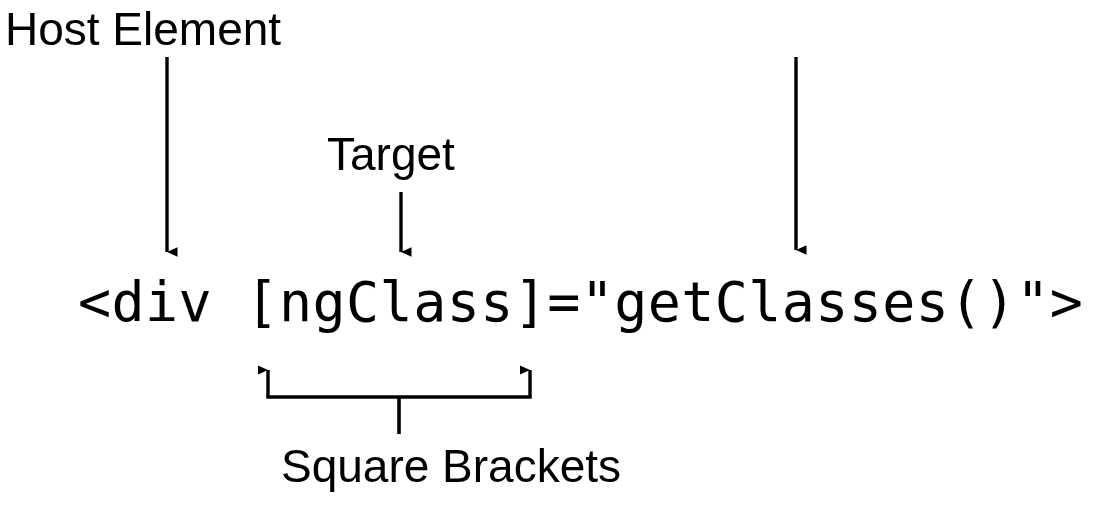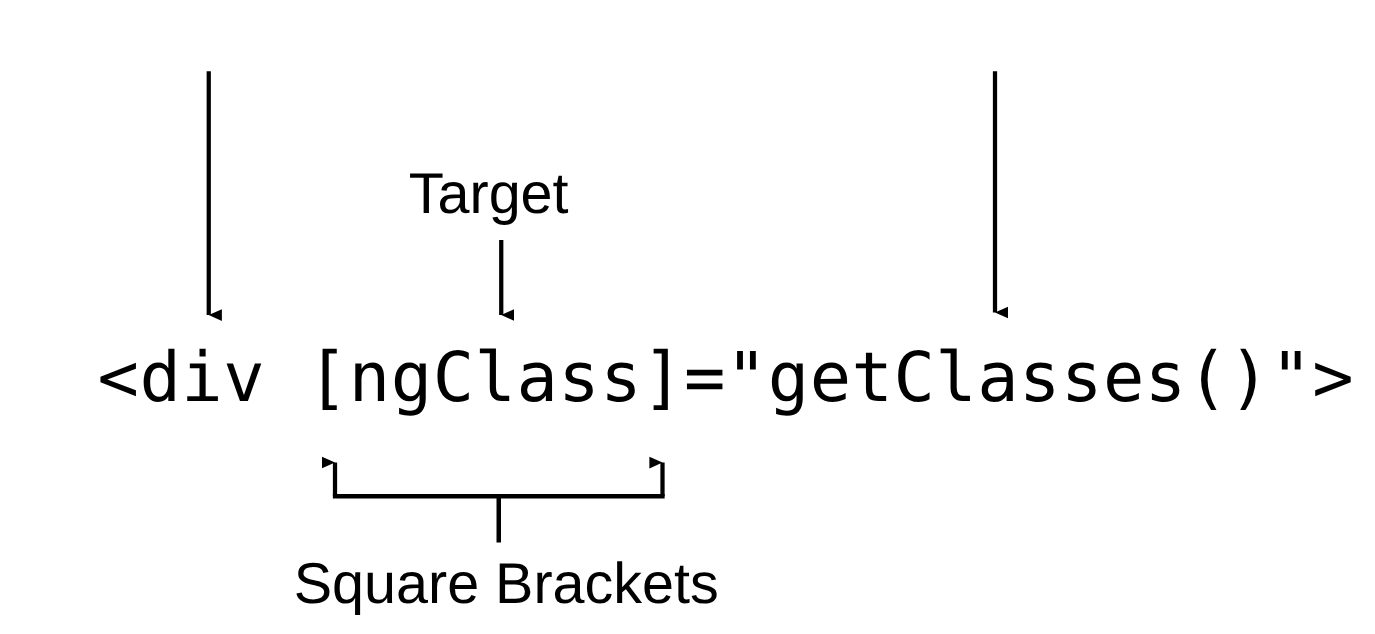--- a/index.html
+++ b/index.html
@@ -21,20 +21,21 @@
     font-family: "Liberation Sans", sans-serif;
     font-size: 46px;
     font-weight: 400;
     line-height: 1;
     white-space: nowrap;
     letter-spacing: 0px;
   }
   .label-centered {
     transform: translateX(-50%);
     text-align: right;
+    margin-left: 46px;
   }
   #code-line {
     position: absolute;
     left: 78px;
     top: 275px;
     color: #000000;
     font-family: "DejaVu Sans Mono", "Liberation Mono", monospace;
     font-size: 55px;
     font-weight: 400;
     line-height: 1;
@@ -48,20 +49,21 @@
     width: 1100px;
     height: 507px;
     pointer-events: none;
   }
 </style>
 </head>
 <body>
 
 <div id="canvas">
 
+  <div class="label" id="label-host-element" style="left:5px; top:6px;">Host Element</div>
 
   <div class="label" id="label-target" style="left:327px; top:131px;">Target</div>
 
 
   <div class="label label-centered" id="label-square-brackets" style="left:405px; top:443px;">Square Brackets</div>
 
   <div id="code-line">&lt;div [ngClass]="getClasses()"&gt;</div>
 
   <svg id="arrow-layer" viewBox="0 0 1100 507">
 

